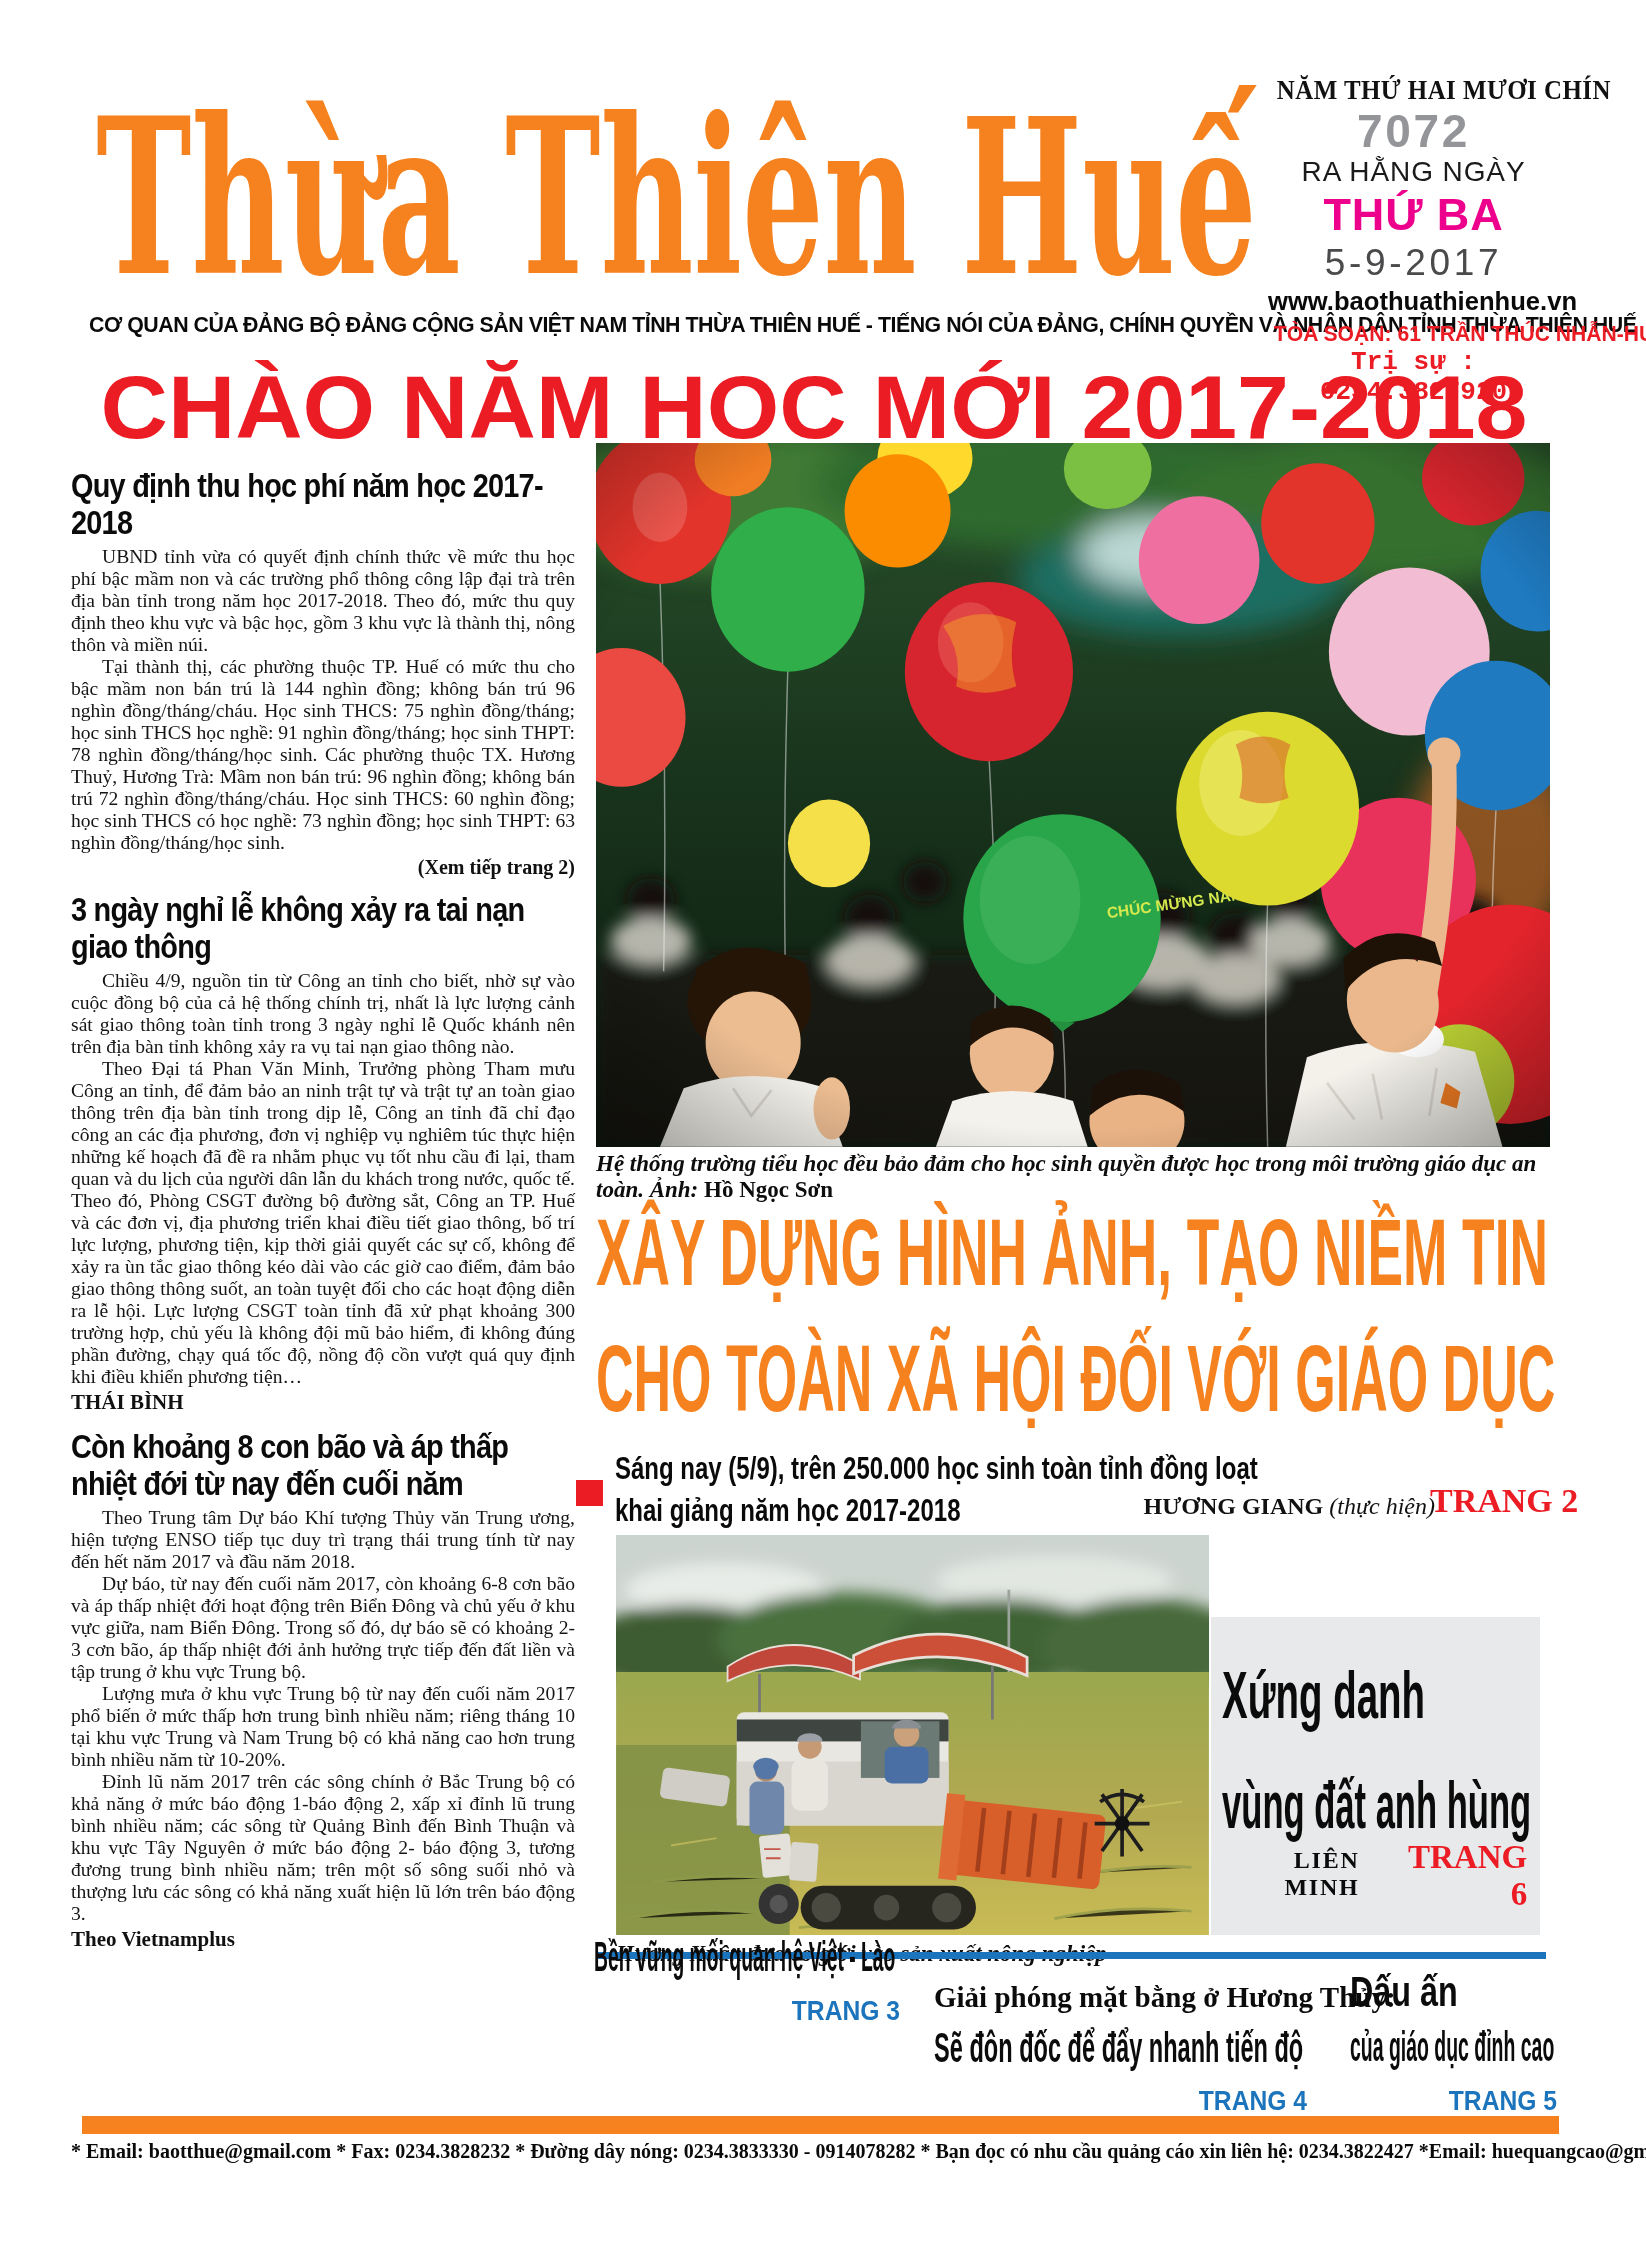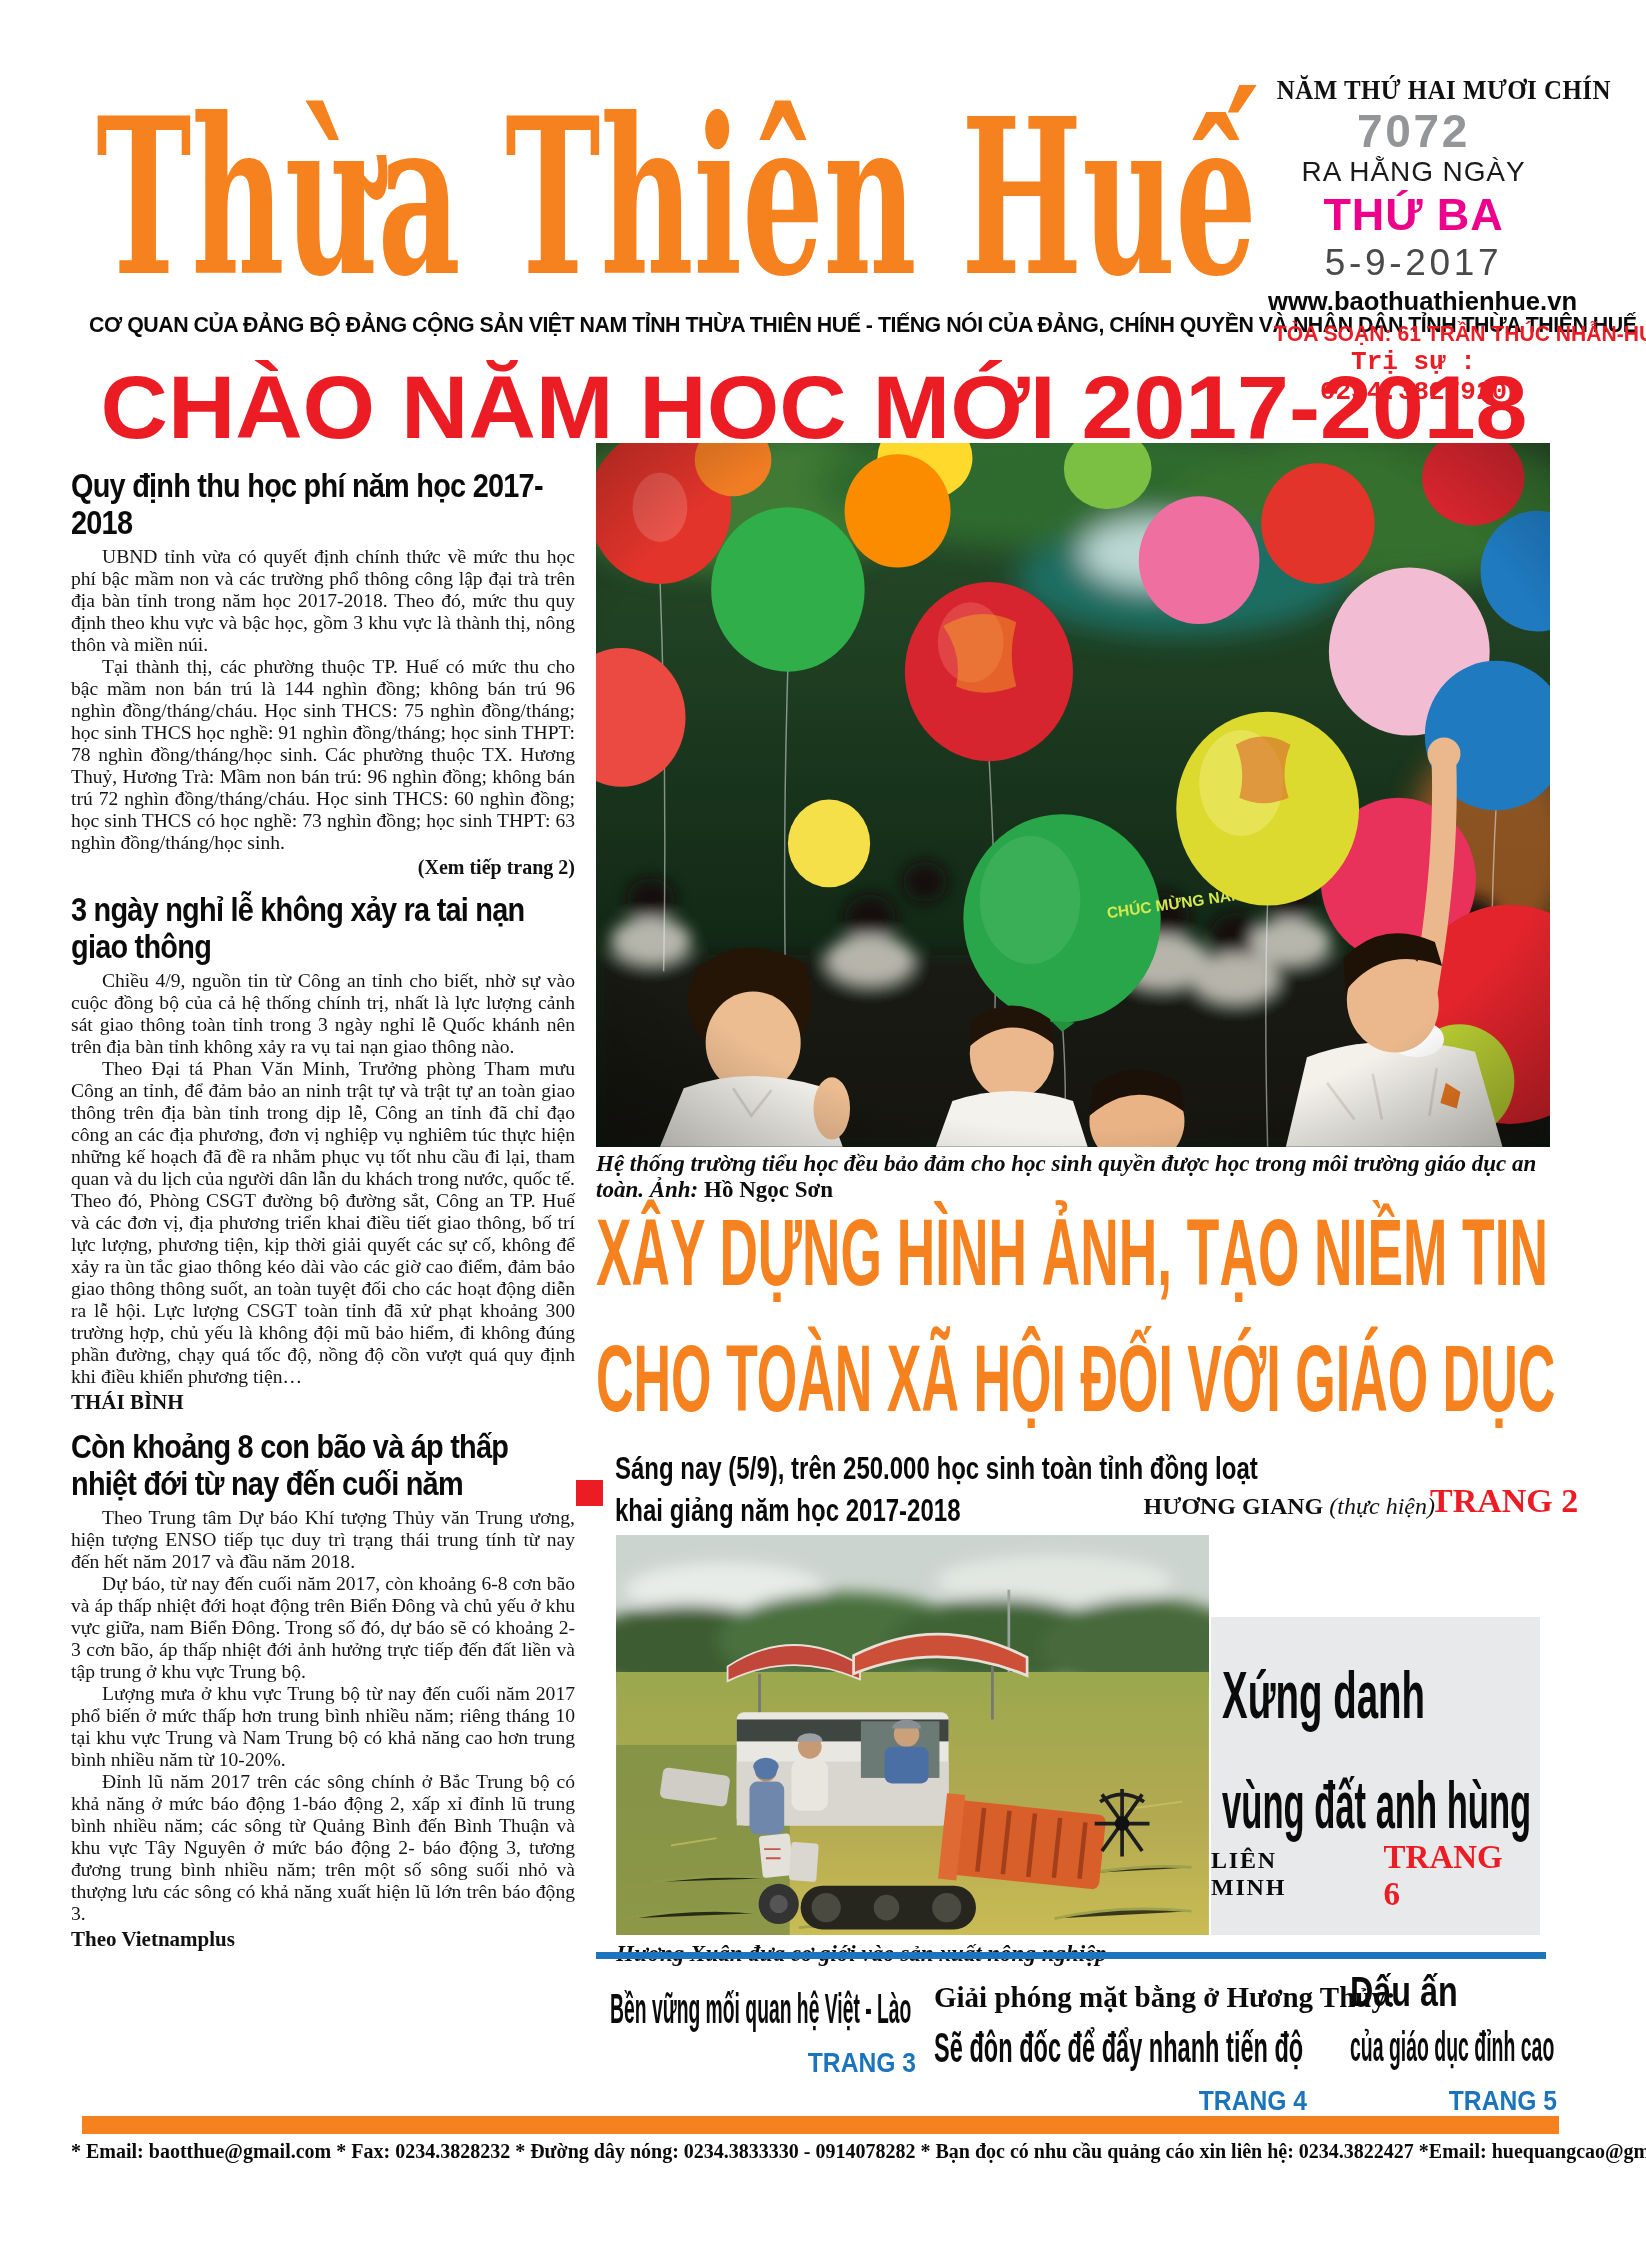--- a/index.html
+++ b/index.html
@@ -72,33 +72,33 @@
   .trang2{position:absolute;left:1430px;top:1482px;width:128px;text-align:right;font-weight:bold;font-size:34px;color:var(--banner-red);white-space:nowrap;}
   
   .photo2{position:absolute;left:616px;top:1535px;width:593px;height:400px;background:#ccd4cf;}
   .photo2 svg{display:block;width:100%;height:100%;}
   .caption2{
     position:absolute;left:616px;top:1941px;width:640px;
     font-style:italic;font-weight:bold;font-size:23px;color:#0d0d0d;
   }
   .graybox{position:absolute;left:1211px;top:1617px;width:329px;height:318px;background:var(--box-gray);}
   .graybox-head{display:block;margin:35px 0 0 11px;width:311px;height:192px;color:#0b0b0b;}
-  .graybox-foot{position:absolute;right:12.8px;bottom:22px;display:flex;align-items:baseline;gap:24px;}
+  .graybox-foot{position:absolute;right:12.8px;bottom:22px;display:flex;align-items:baseline;gap:24px;text-align:right;}
   .lienminh{font-weight:bold;font-size:24px;letter-spacing:1.8px;color:#0b0b0b;}
   .trang6{font-weight:bold;font-size:33px;color:var(--banner-red);}
   .blue-line{position:absolute;left:596px;top:1952px;width:950px;height:7.3px;background:var(--page-blue);}
   
   .teaser{position:absolute;}
   .teaser .kicker{font-weight:bold;font-size:29px;color:#0b0b0b;white-space:nowrap;}
   .teaser-title-svg{display:block;color:#0b0b0b;}
   .trang-label{
     font-family:"Liberation Sans",sans-serif;font-weight:bold;font-size:27.4px;color:var(--page-blue);
     text-align:right;transform:scaleX(0.9);transform-origin:100% 0;margin-top:12.8px;
   }
-  .teaser1{left:594px;top:1981px;width:306px;margin-left:16px;}
+  .teaser1{left:594px;top:1929px;width:306px;}
   .teaser2{left:934px;top:1981px;width:373px;}
   .teaser2 .teaser-title-svg{margin-top:5.5px;}
   .teaser3{left:1350px;top:1966px;width:207px;}
   
   .orange-bar{position:absolute;left:82px;top:2116px;width:1477px;height:18.3px;background:var(--bar-orange);}
   .footer-line{
     position:absolute;left:71px;top:2140px;width:1487px;text-align:center;
     font-weight:bold;font-size:20px;color:#0a0a0a;white-space:nowrap;
   }
   svg text{font-family:"Liberation Sans",sans-serif;}

